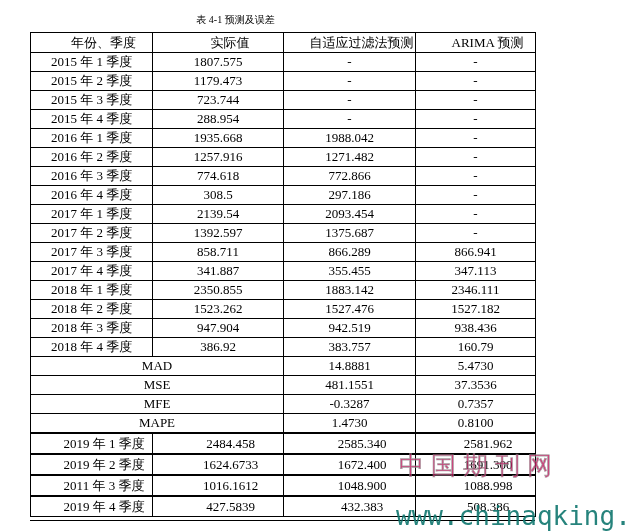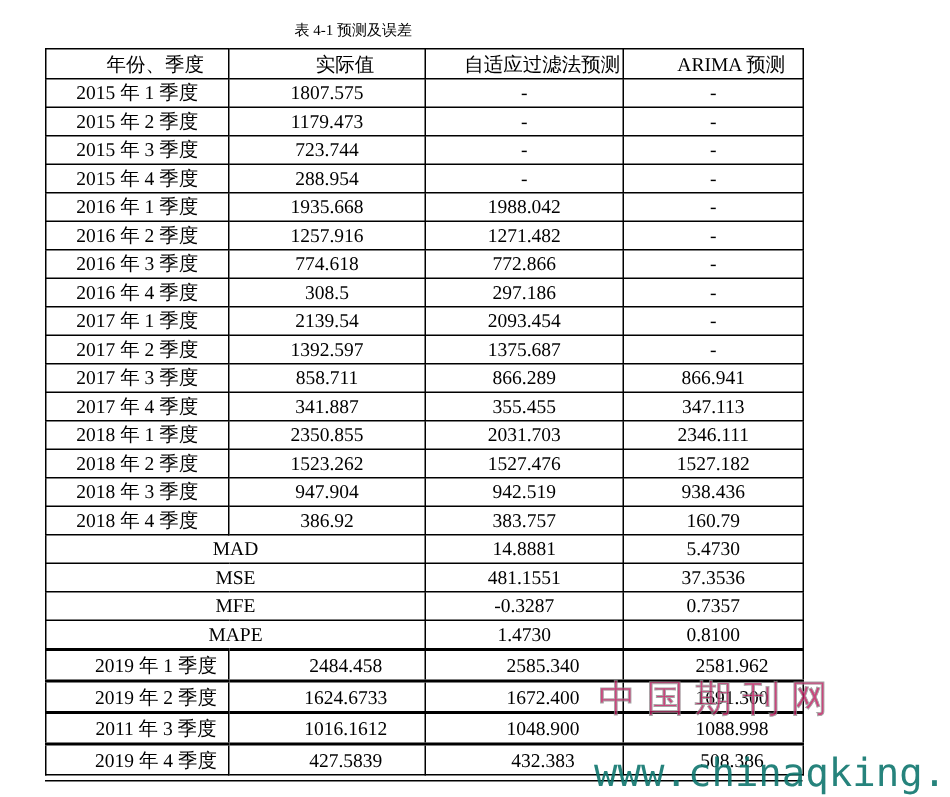--- a/index.html
+++ b/index.html
@@ -165,21 +165,21 @@
         </tr>
         <tr>
           <td>2017 年 4 季度</td>
           <td>341.887</td>
           <td>355.455</td>
           <td>347.113</td>
         </tr>
         <tr>
           <td>2018 年 1 季度</td>
           <td>2350.855</td>
-          <td>2031.703</td>
+          <td>1883.142</td>
           <td>2346.111</td>
         </tr>
         <tr>
           <td>2018 年 2 季度</td>
           <td>1523.262</td>
           <td>1527.476</td>
           <td>1527.182</td>
         </tr>
         <tr>
           <td>2018 年 3 季度</td>

